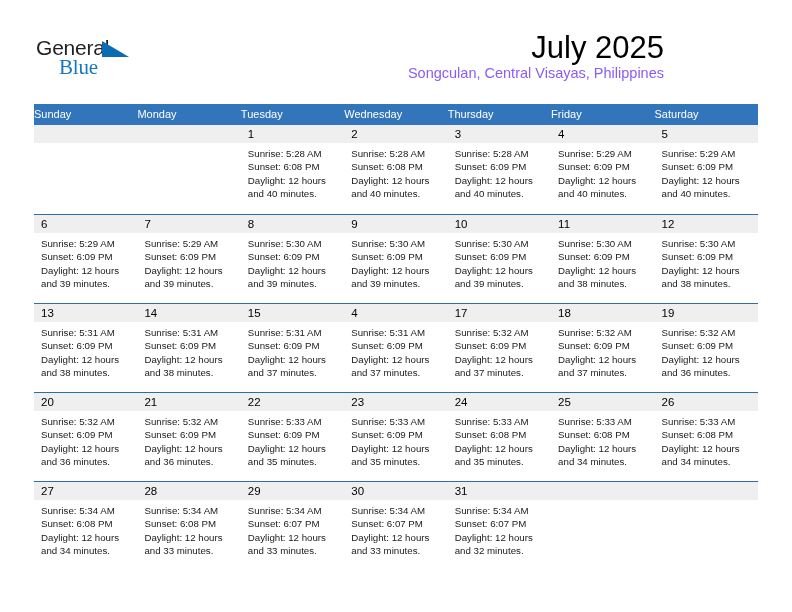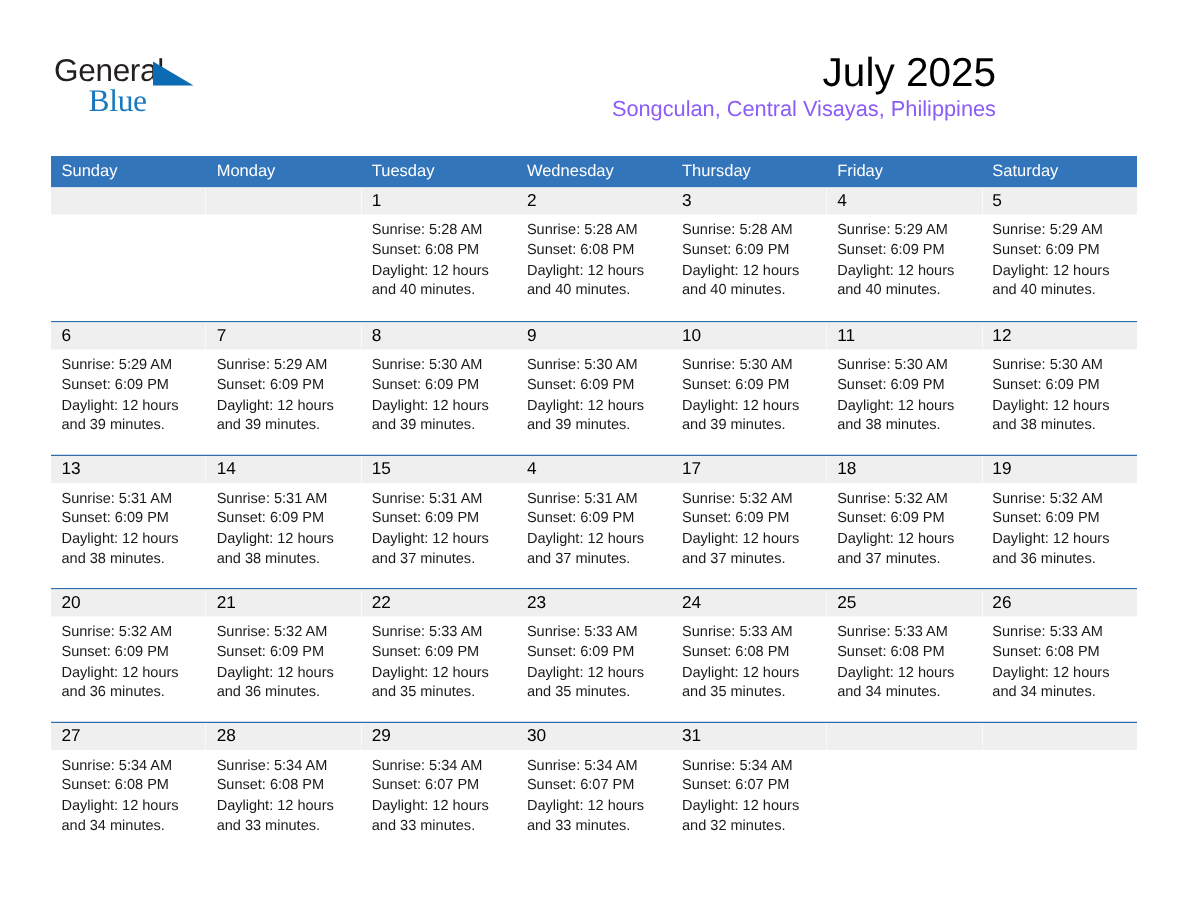--- a/index.html
+++ b/index.html
@@ -63,21 +63,21 @@
     border-top: 16px solid transparent;
   }
 
   .title-block {
     position: absolute;
     right: 36px;
     top: 32px;
     text-align: right;
   }
   .month-title {
-    font-size: 27px;
+    font-size: 31px;
     font-weight: normal;
     color: #000000;
     line-height: 32px;
     letter-spacing: 0px;
   }
   .location {
     font-size: 14.5px;
     color: #8b5cf6;
     line-height: 18px;
   }
@@ -92,21 +92,20 @@
   .cal-header {
     display: flex;
     background: #3275ba;
     height: 21px;
   }
   .cal-header .dow {
     flex: 1 1 0;
     color: #ffffff;
     font-size: 11px;
     line-height: 21px;
-    padding-left: 7px;
     box-sizing: border-box;
     white-space: nowrap;
   }
 
   .week {
     display: flex;
     border-top: 1.4px solid #2e6da8;
     height: 89px;
     box-sizing: border-box;
   }

